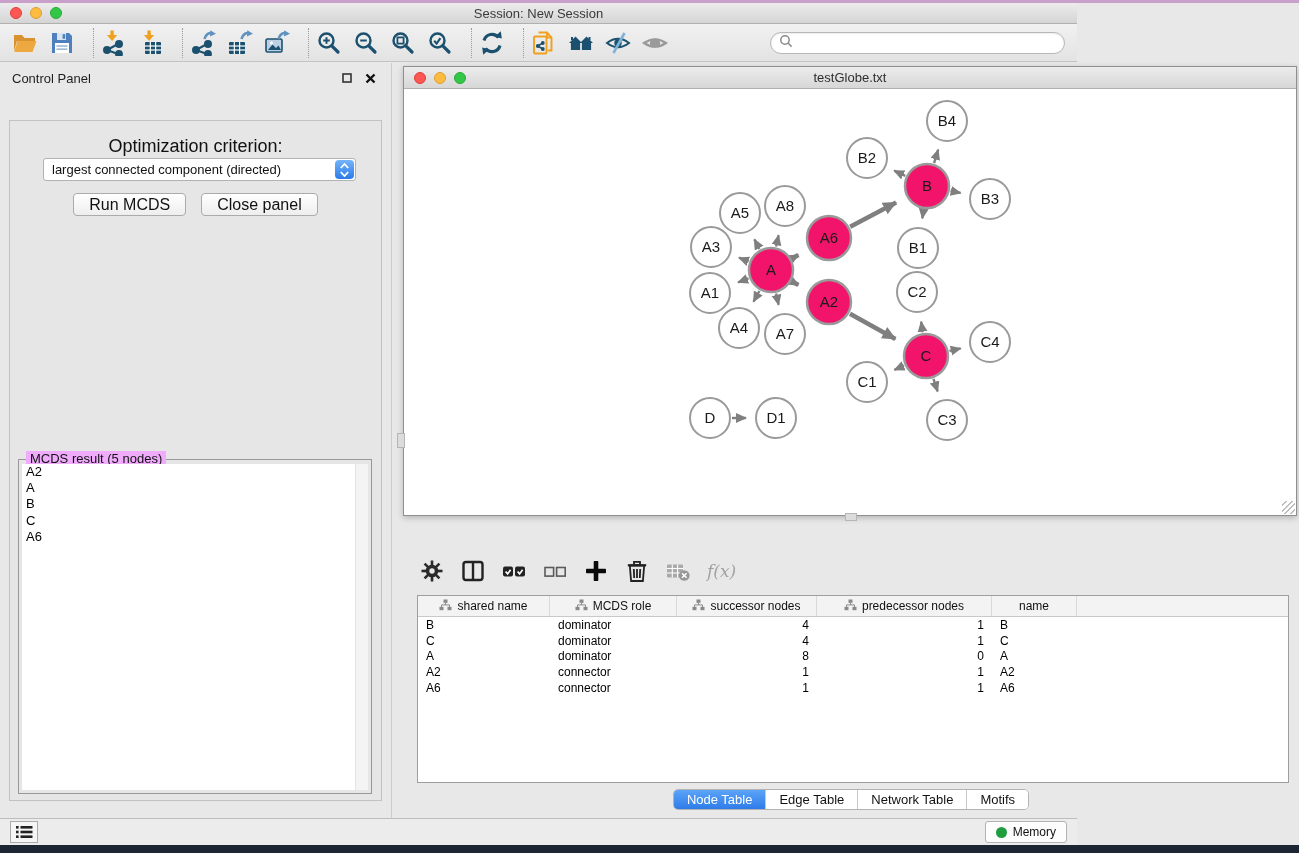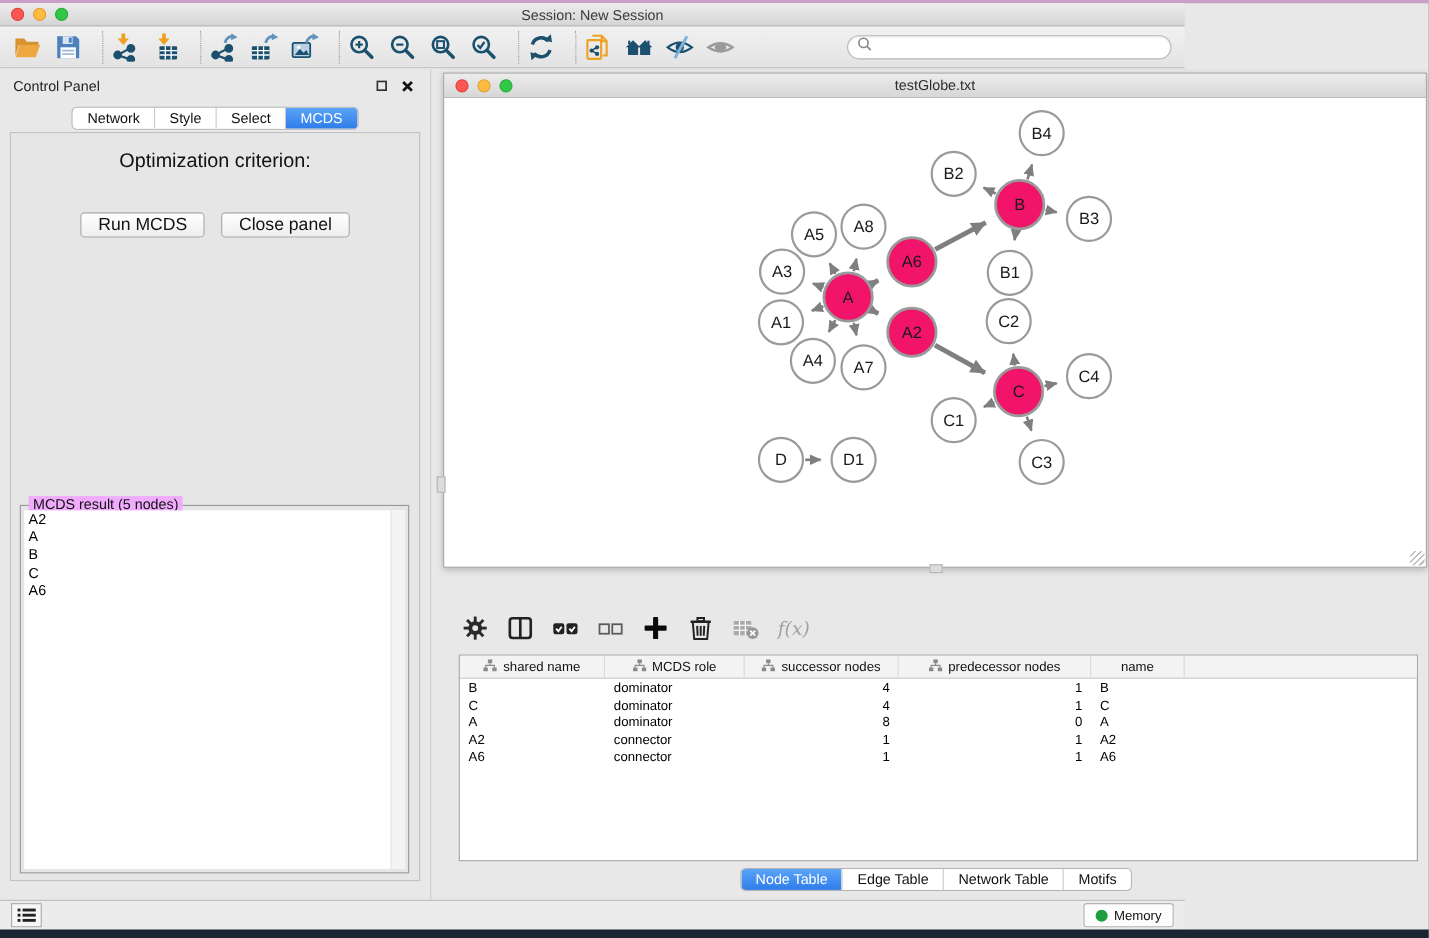--- a/index.html
+++ b/index.html
@@ -287,30 +287,33 @@
               <svg width="10" height="10">
                 <rect x="1" y="1" width="8" height="8" fill="none" stroke="#333" stroke-width="1.6"></rect>
               </svg>
             </span>
           <span class="mini-btn">
               <svg width="11" height="11">
                 <path d="M1.5 1.5 L9.5 9.5 M9.5 1.5 L1.5 9.5" stroke="#111" stroke-width="2.4"></path>
               </svg>
             </span>
         </div>
-        <div class="seg-row">
-          <div class="segwrap" id="cp-tabs">
-              <div class="seg">Network</div>
-              <div class="seg">Style</div>
-              <div class="seg">Select</div>
-              <div class="seg selected">MCDS</div>
-            </div>
-        </div>
         <div class="cp-inset">
           <div class="opt-label">Optimization criterion:</div>
+          <div class="select">
+            <span class="val">largest connected component (directed)</span>
+            <span class="spinner">
+              <svg width="9" height="6" viewBox="0 0 9 6">
+                  <path d="M0.8 5 L4.5 1 L8.2 5" fill="none" stroke="#fff" stroke-width="1.8"></path>
+                </svg>
+              <svg width="9" height="6" viewBox="0 0 9 6">
+                  <path d="M0.8 1 L4.5 5 L8.2 1" fill="none" stroke="#fff" stroke-width="1.8"></path>
+                </svg>
+            </span>
+          </div>
           <div class="btn-row">
             <button class="btn">Run MCDS</button>
             <button class="btn">Close panel</button>
           </div>
           <div class="groupbox">
             <span class="legend">MCDS result (5 nodes)</span>
             <div class="listbox" id="result-list">
               <div class="scrolltrack"></div>
             <div class="result-item">A2</div>
                 <div class="result-item">A</div>

